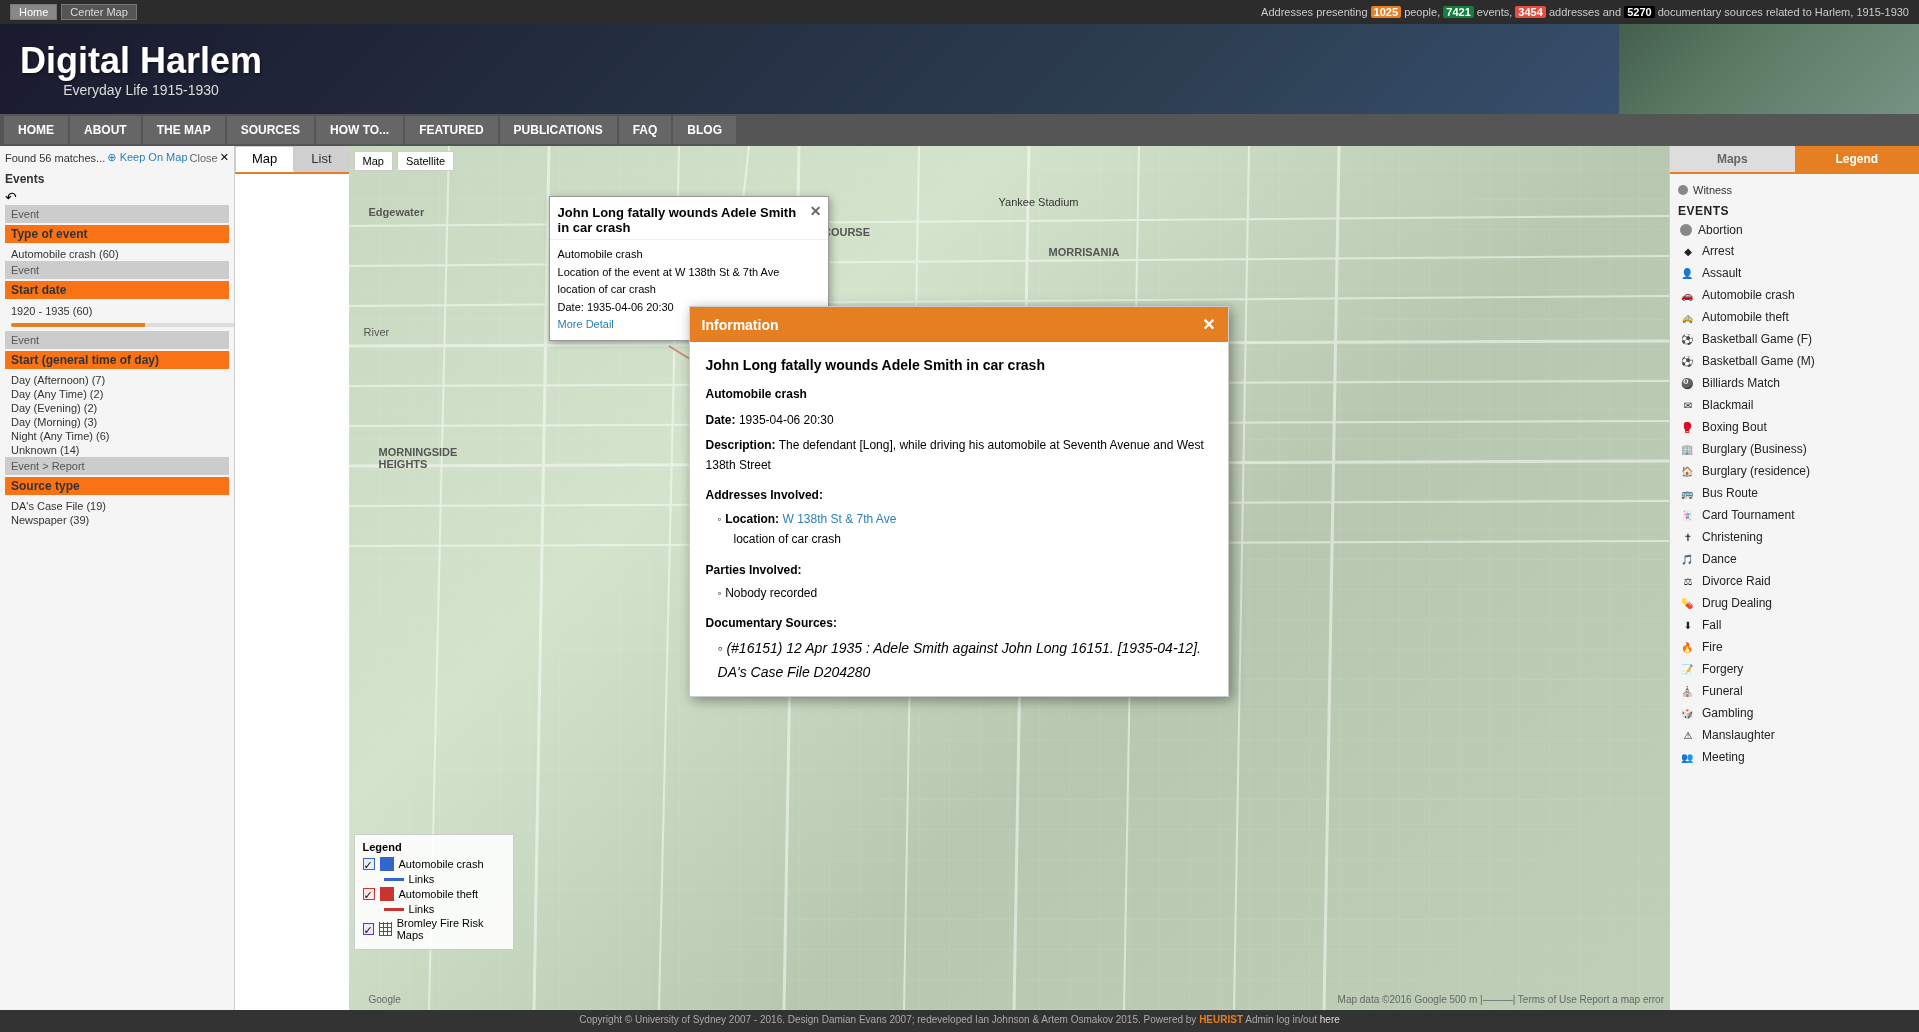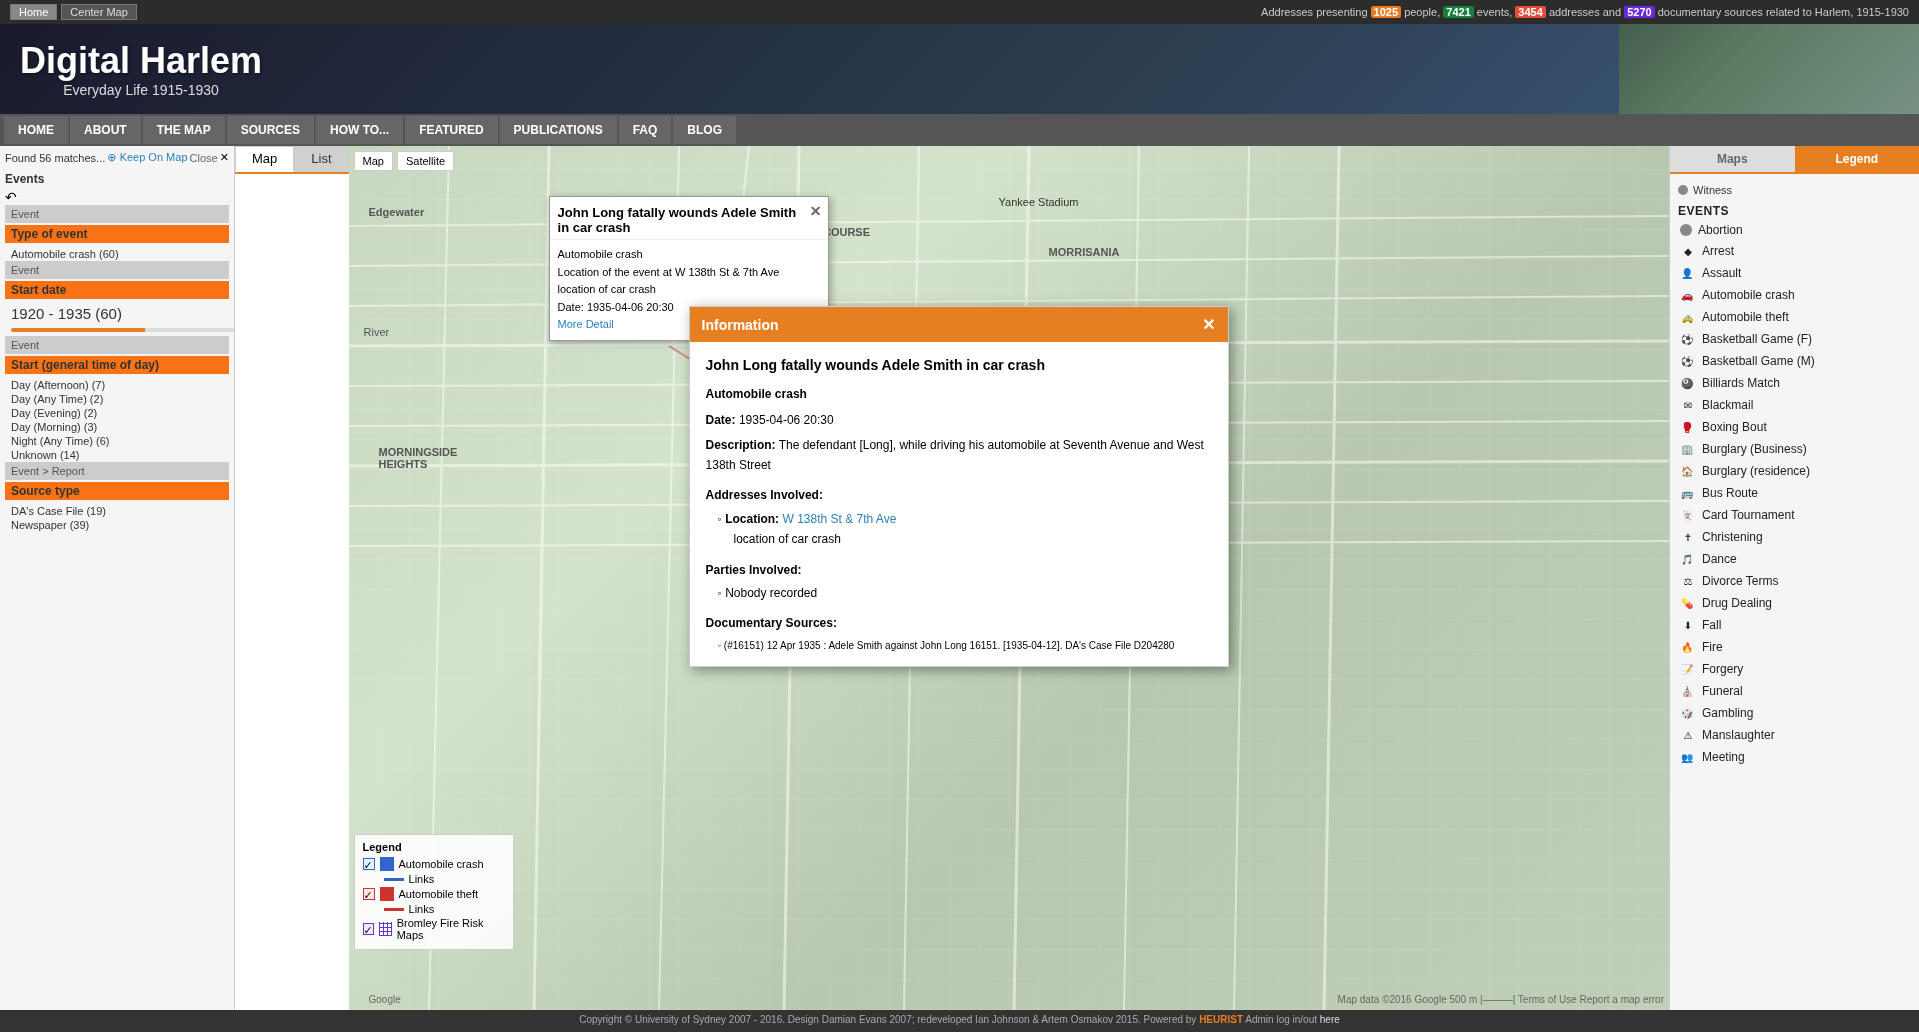--- a/index.html
+++ b/index.html
@@ -23,21 +23,21 @@
       border: 1px solid #777;
       padding: 1px 8px;
       font-size: 11px;
       cursor: pointer;
     }
     .top-tab.active { background: #888; color: #fff; }
     #top-stats { font-size: 11px; color: #ccc; }
     #top-stats span.highlight { background: #e67e22; color: #fff; padding: 0 3px; border-radius: 2px; font-weight: bold; }
     #top-stats span.highlight2 { background: #15803d; color: #fff; padding: 0 3px; border-radius: 2px; font-weight: bold; }
     #top-stats span.highlight3 { background: #e74c3c; color: #fff; padding: 0 3px; border-radius: 2px; font-weight: bold; }
-    #top-stats span.highlight4 { background: #6d28d9; color: #fff; padding: 0 3px; border-radius: 2px; font-weight: bold; margin-top: 12px; }
+    #top-stats span.highlight4 { background: #000000; color: #fff; padding: 0 3px; border-radius: 2px; font-weight: bold; margin-top: 12px; }
 
     
     #header {
       background: #1a1a2e;
       background: linear-gradient(135deg, #1a1a2e 0%, #2c3e50 60%, #3d5a80 100%);
       height: 90px;
       display: flex;
       align-items: center;
       padding: 0 20px;
       position: relative;
@@ -117,21 +117,21 @@
     .event-filter-value {
       font-size: 12px;
       font-weight: bold;
       color: #333;
       padding: 2px 6px;
       background: #f97316;
       margin-bottom: 4px;
     }
     .filter-item { font-size: 11px; color: #333; padding: 1px 6px; cursor: pointer; }
 
-    .year-range { font-size: 15px; color: #333; padding: 2px 6px; }
+    .year-range { font-size: 11px; color: #333; padding: 2px 6px; }
     .range-slider {
       width: 100%;
       height: 4px;
       background: linear-gradient(to right, #e67e22 0%, #e67e22 60%, #ddd 60%, #ddd 100%);
       border-radius: 2px;
       margin: 4px 6px;
       position: relative;
     }
 
     
@@ -535,21 +535,21 @@
               <span class="field-label">Location:</span>
               <a href="#">W 138th St &amp; 7th Ave</a><br>
               <span style="padding-left:16px;">location of car crash</span>
             </div>
             <div class="section-label">Parties Involved:</div>
             <div style="padding-left:12px;">
               <span>◦ </span>
               <span>Nobody recorded</span>
             </div>
             <div class="section-label">Documentary Sources:</div>
-            <div style="padding-left:12px;font-size:10px;">
+            <div style="padding-left:12px;font-size:14px;font-style:italic;">
               <span>◦ </span>
               <span>(#16151) 12 Apr 1935 : Adele Smith against John Long 16151. [1935-04-12]. DA's Case File D204280</span>
             </div>
           </div>
         </div>
 
         <div id="legend-container">
           <div id="legend-title">Legend</div>
           <div class="legend-item">
             <div class="legend-checkbox" style="background:#e8f0ff;border-color:#3366cc;">✓</div>
@@ -658,21 +658,21 @@
       <div class="rs-event-item">
         <div class="rs-event-icon">✝</div>
         <span>Christening</span>
       </div>
       <div class="rs-event-item">
         <div class="rs-event-icon">🎵</div>
         <span>Dance</span>
       </div>
       <div class="rs-event-item">
         <div class="rs-event-icon">⚖</div>
-        <span>Divorce Terms</span>
+        <span>Divorce Raid</span>
       </div>
       <div class="rs-event-item">
         <div class="rs-event-icon">💊</div>
         <span>Drug Dealing</span>
       </div>
       <div class="rs-event-item">
         <div class="rs-event-icon">⬇</div>
         <span>Fall</span>
       </div>
       <div class="rs-event-item">

